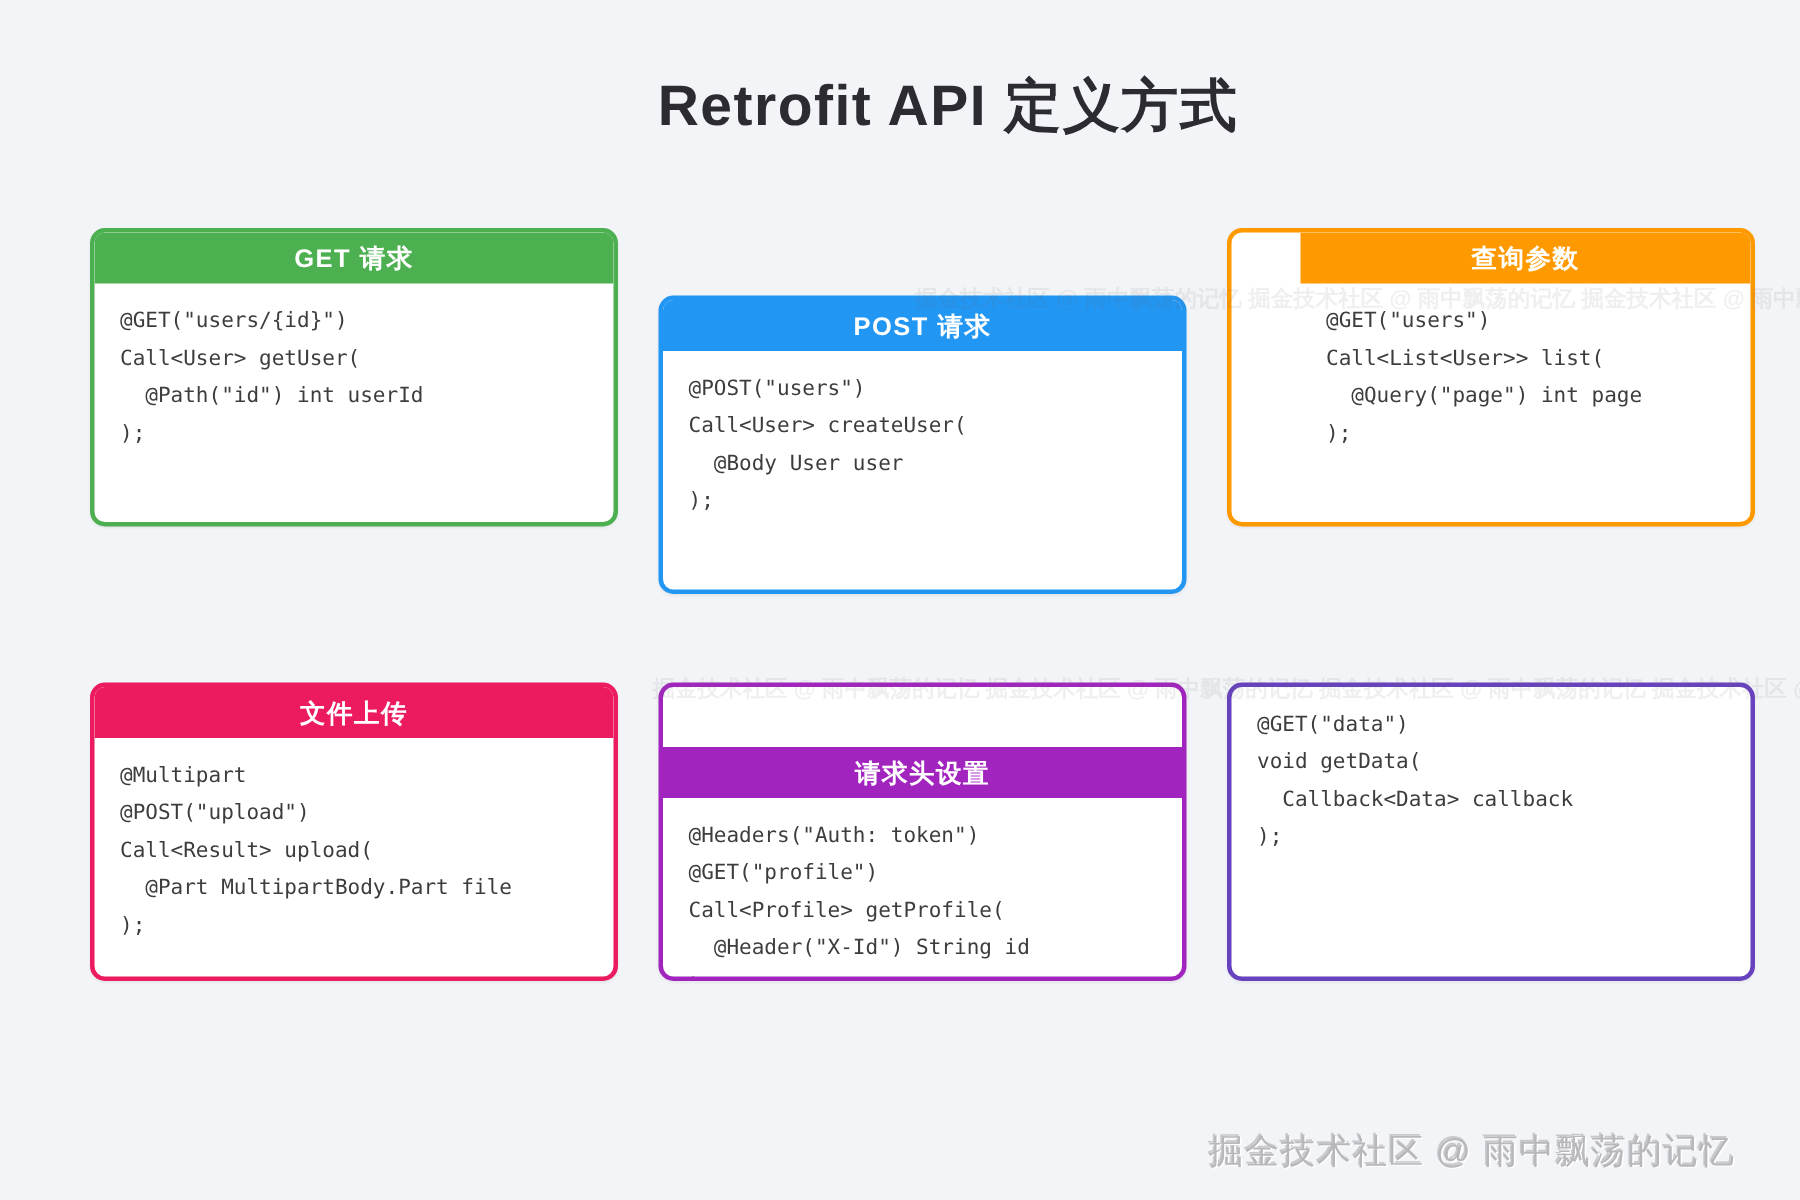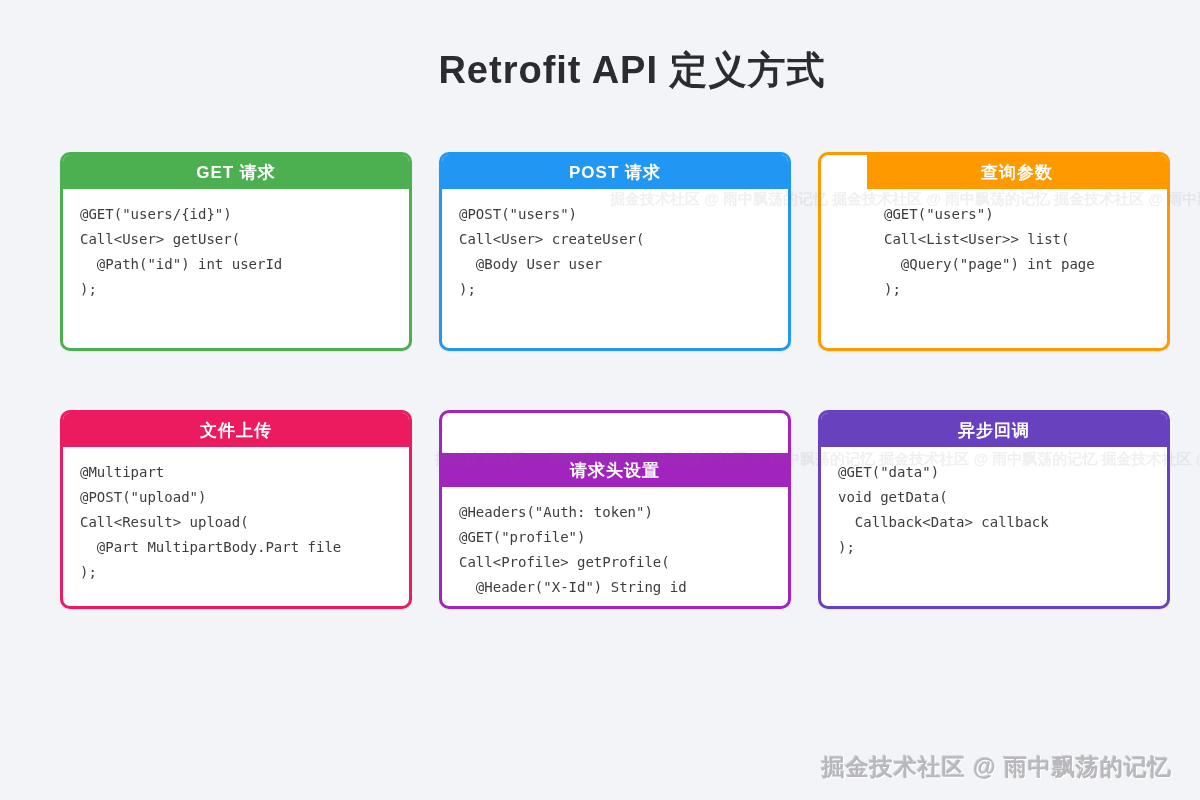--- a/index.html
+++ b/index.html
@@ -79,24 +79,24 @@
     font-weight: 700;
     color: #6b6b70;
     opacity: 0.10;
     z-index: 5;
     pointer-events: none;
   }
   .wm-band-1 { left: 610px; top: 190px; width: 590px; }
   .wm-band-2 { left: 435px; top: 450px; width: 765px; }
   .watermark-main {
     position: absolute;
-    right: 28px;
+    right: 43px;
     top: 752px;
     font-size: 23px;
-    font-weight: 700;
+    font-weight: 400;
     color: #b7b7bc;
     text-shadow: 1px 1px 0 #ffffff, -1px -1px 0 rgba(120,120,125,0.35);
     z-index: 6;
     pointer-events: none;
     letter-spacing: 1px;
   }
 </style>
 </head>
 <body>
 
@@ -109,21 +109,21 @@
     <section class="card" style="border-color: rgb(76, 175, 80);">
       <header class="card-header" style="background-color: rgb(76, 175, 80); text-align: center;">
         <span>GET 请求</span>
       </header>
       <pre class="card-code">@GET("users/{id}")
 Call&lt;User&gt; getUser(
   @Path("id") int userId
 );</pre>
     </section>
 
-    <section class="card" style="border-color: rgb(33, 150, 243);">
+    <section class="card" style="border-color: rgb(33, 150, 243); margin-top: 45px;">
       <header class="card-header" style="background-color: rgb(33, 150, 243);">
         <span>POST 请求</span>
       </header>
       <pre class="card-code">@POST("users")
 Call&lt;User&gt; createUser(
   @Body User user
 );</pre>
     </section>
 
     <section class="card" style="border-color: rgb(255, 153, 0); padding-left: 46px;">
@@ -152,23 +152,20 @@
         <span>请求头设置</span>
       </header>
       <pre class="card-code">@Headers("Auth: token")
 @GET("profile")
 Call&lt;Profile&gt; getProfile(
   @Header("X-Id") String id
 );</pre>
     </section>
 
     <section class="card" style="border-color: rgb(103, 65, 190);">
-      <header class="card-header" style="background-color: rgb(103, 65, 190);">
-        <span>异步回调</span>
-      </header>
       <pre class="card-code">@GET("data")
 void getData(
   Callback&lt;Data&gt; callback
 );</pre>
     </section>
 
   </div>
 
   <div class="wm-band wm-band-1">掘金技术社区 @ 雨中飘荡的记忆    掘金技术社区 @ 雨中飘荡的记忆    掘金技术社区 @ 雨中飘荡的记忆    掘金技术社区 @ 雨中飘荡的记忆</div>
   <div class="wm-band wm-band-2">掘金技术社区 @ 雨中飘荡的记忆    掘金技术社区 @ 雨中飘荡的记忆    掘金技术社区 @ 雨中飘荡的记忆    掘金技术社区 @ 雨中飘荡的记忆</div>

